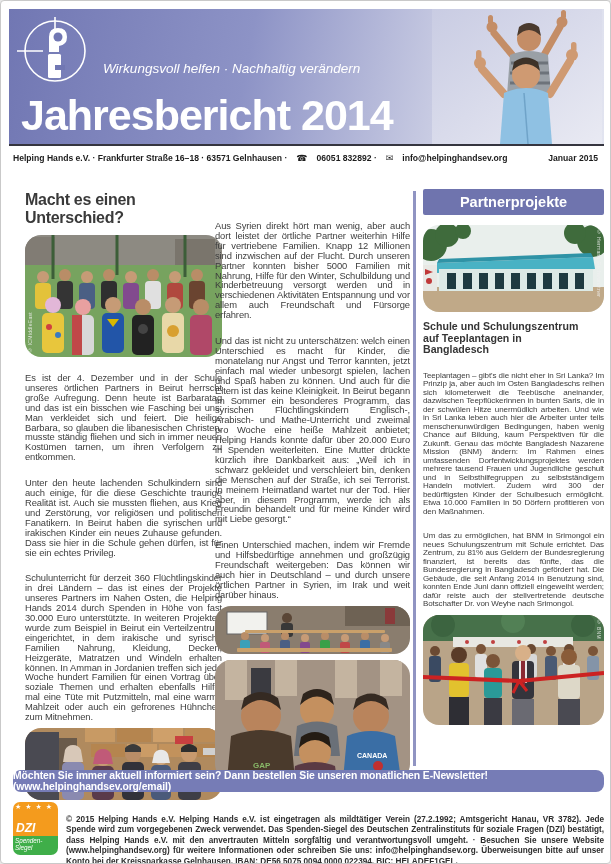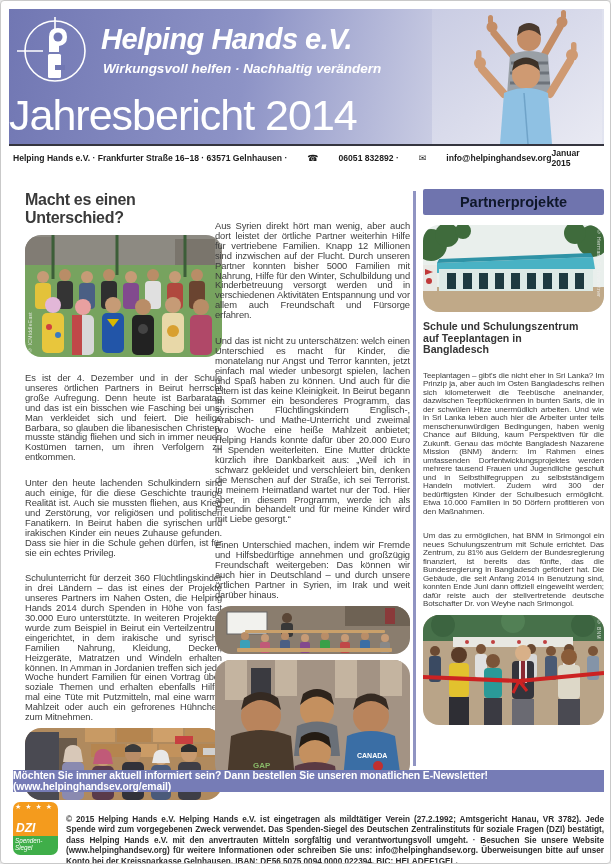--- a/index.html
+++ b/index.html
@@ -15,34 +15,34 @@
     background:linear-gradient(100deg,#7177b3 0%,#8d93c6 40%,#c9cce3 72%,#e2e4f0 100%);
     border-bottom:2px solid #35353f;
   }
   .logo { position:absolute; left:6px; top:4px; width:78px; height:78px; }
   .org-name {
     position:absolute; left:92px; top:14px; color:#ffffff;
     font-size:29px; font-weight:bold; font-style:italic; letter-spacing:-0.5px;
   }
   .tagline {
     position:absolute; left:94px; top:52px; color:#ffffff;
-    font-size:13.5px; font-weight:bold; font-style:italic;
+    font-size:13.5px; font-weight:normal; font-style:italic;
   }
   .report-title {
-    position:absolute; left:0; top:82px; color:#ffffff;
-    font-size:43px; font-weight:normal; letter-spacing:-1px;
+    position:absolute; left:12px; top:82px; color:#ffffff;
+    font-size:43px; font-weight:bold; letter-spacing:-1px;
   }
   .hero { position:absolute; right:2px; top:0; width:170px; height:135px; }
   
   .addr-row {
     position:absolute; left:12px; right:12px; top:150px; height:14px;
     display:flex; justify-content:space-between; align-items:center;
     font-size:8.6px; font-weight:bold; color:#1c1c1c;
   }
-  .addr-left { display:flex; align-items:center; gap:20px; white-space:nowrap; }
+  .addr-left { display:flex; align-items:center; gap:9px; white-space:nowrap; }
   .glyph { font-size:9px; }
   
   .col { position:absolute; top:188px; }
   .col-left  { left:24px;  width:197px; }
   .col-mid   { left:214px; width:195px; }
   .col-right { left:422px; width:181px; }
   .v-sep { position:absolute; left:412px; top:190px; width:2.5px; height:575px; background:#9094c2; }
   .headline { font-size:16px; font-weight:bold; color:#3a3a3a; letter-spacing:-0.3px; margin:2px 0 8px 0; }
   .photo { display:block; width:100%; border-radius:16px; overflow:hidden; position:relative; }
   .photo svg { display:block; width:100%; height:100%; }
@@ -50,31 +50,31 @@
     position:absolute; bottom:4px; left:2px; color:#f0f0f0; font-size:5px;
     writing-mode:vertical-rl; transform:rotate(180deg); opacity:.85; letter-spacing:.3px;
   }
   .credit.right { left:auto; right:2px; bottom:auto; top:4px; transform:none; }
   .body-text p {
     font-size:9.4px; line-height:9.9px; color:#3d3d3d; text-align:justify;
     margin-bottom:5px; letter-spacing:-0.1px;margin-top:16px;
   }
   .col-right .body-text p { font-size:8px; line-height:8.5px; }
   .partner-box {
-    background:#6f74ae; color:#0f172a; font-size:14.5px; font-weight:bold;
+    background:#6f74ae; color:#ffffff; font-size:14.5px; font-weight:bold;
     text-align:center; padding:5px 0; border-radius:2px; margin-bottom:10px;
   }
   .sidebar-heading {
     font-size:10.6px; font-weight:bold; color:#353535; line-height:11.5px; margin:9px 16px 5px 0;
   }
   .mt6 { margin-top:6px; } .mb6 { margin-bottom:6px; }
   
   .news-bar {
     position:absolute; left:12px; top:769px; width:591px; height:22px;
-    background:#767cb6; border-radius:0; color:#ffffff;
+    background:#767cb6; border-radius:8px; color:#ffffff;
     font-size:10.4px; font-weight:bold; display:flex; align-items:center; justify-content:center;
     letter-spacing:-0.1px;
   }
   
   .footer { position:absolute; left:12px; top:801px; width:591px; display:flex; gap:8px; }
   .dzi { width:45px; height:53px; flex:0 0 45px; display:flex; flex-direction:column; border-radius:7px; overflow:hidden; }
   .dzi-top { background:#f49b1d; height:34px; position:relative; color:#ffffff; }
   .dzi-stars { position:absolute; top:1px; left:2px; font-size:7px; letter-spacing:1px; color:#fff; }
   .dzi-label { position:absolute; bottom:1px; left:3px; font-style:italic; font-weight:bold; font-size:12px; }
   .dzi-bottom { background:#3fae49; flex:1; color:#ffffff; font-style:italic; font-size:6.3px; line-height:6.8px; padding:2px 2px; }
@@ -92,21 +92,20 @@
       <svg viewBox="0 0 78 78">
         <circle cx="40" cy="38" r="30" fill="none" stroke="#ffffff" stroke-width="1.6"></circle>
         <line x1="2" y1="38" x2="28" y2="38" stroke="#ffffff" stroke-width="1.6"></line>
         <line x1="40" y1="4" x2="40" y2="16" stroke="#ffffff" stroke-width="1.6"></line>
         <path d="M34 24 q0-9 9-9 q9 0 9 9 q0 8-8 9 l0 6 l-10 0 z" fill="#ffffff"></path>
         <circle cx="43" cy="24" r="4.5" fill="#7177b3"></circle>
         <rect x="33" y="41" width="13" height="24" rx="1.5" fill="#ffffff"></rect>
         <rect x="40" y="52" width="10" height="5" fill="#7177b3"></rect>
       </svg>
     </div>
-    <div class="org-name">Helping Hands e.V.</div>
     <div class="tagline">Wirkungsvoll helfen · Nachhaltig verändern</div>
     <div class="report-title">Jahresbericht 2014</div>
     <div class="hero">
       <svg viewBox="0 0 170 135">
         <defs>
           <linearGradient id="sky" x1="0" y1="0" x2="1" y2="1">
             <stop offset="0" stop-color="#c9cce3"></stop>
               <stop offset="1" stop-color="#e9eaf3"></stop>
           </linearGradient>
         </defs>

